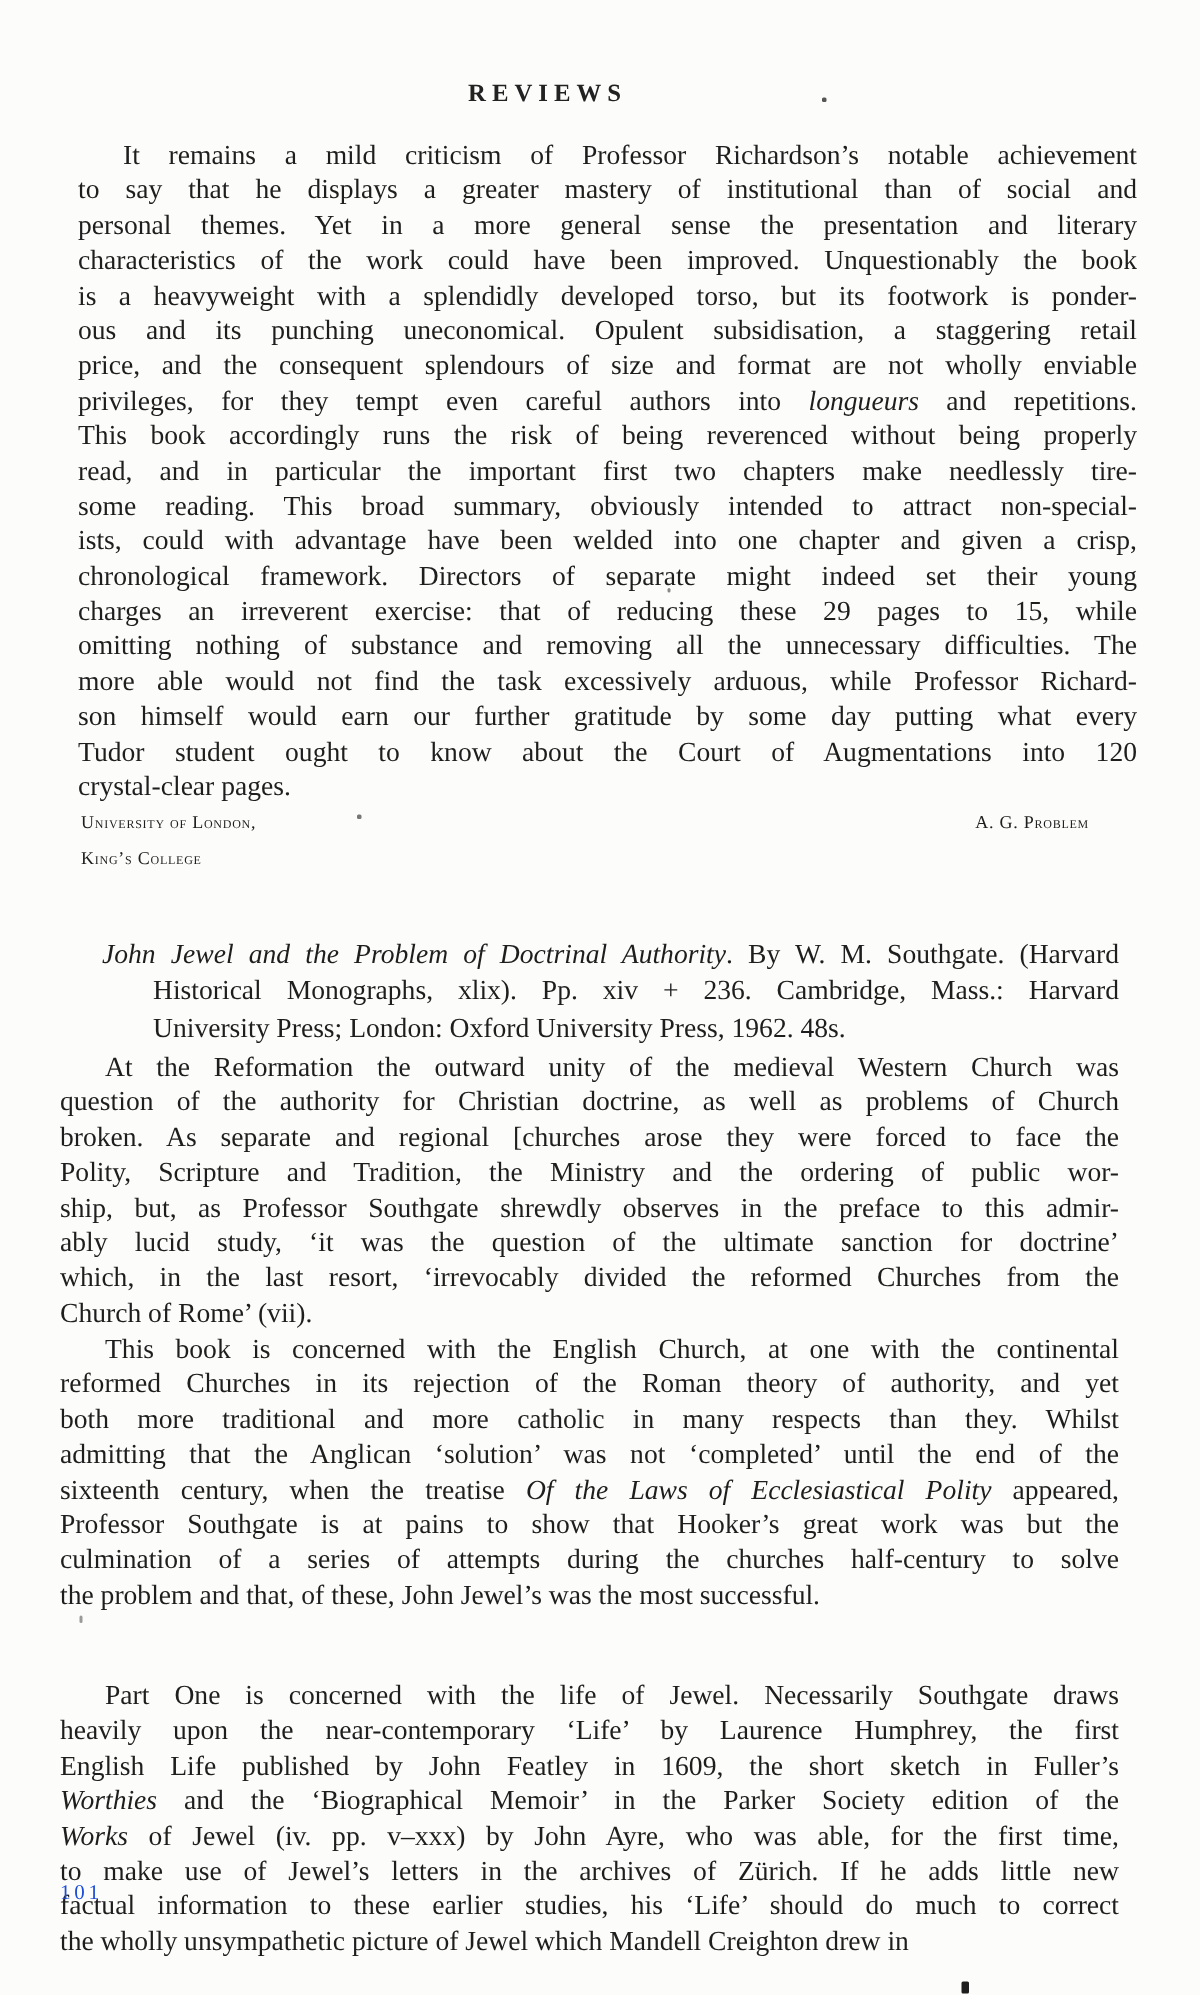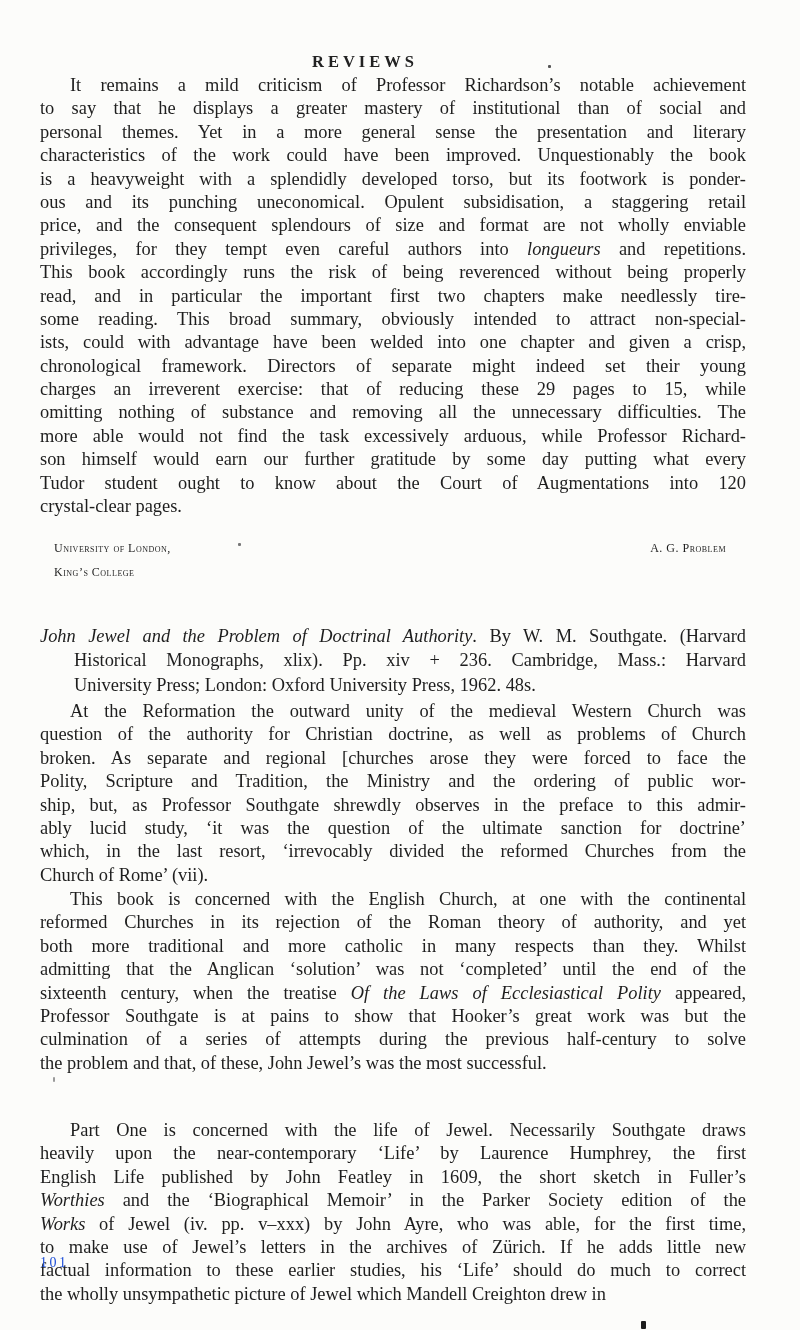--- a/index.html
+++ b/index.html
@@ -26,31 +26,31 @@
   .line {
     height:23.4px;
     white-space:nowrap;
     text-align:justify;
     text-align-last:justify;
     overflow:hidden;
   }
   .line.last { text-align:left; text-align-last:left; }
   .line.indent { text-indent:30px; }
   .line.hang { padding-left:34px; }
-  #review1-body { top:74px; }
+  #review1-body { top:92px;margin-left:12px; }
   #signature {
     position:absolute; top:537px; left:40px; width:706px;
     font-size:12px; line-height:23.6px;
     font-variant:small-caps; letter-spacing:0.5px;
   }
   .sig-row1 { display:flex; justify-content:space-between; }
   .sig-institution { padding-left:14px; }
   .sig-reviewer { padding-right:20px; }
   #citation { top:624px; line-height:24.3px; }
-  #citation .line { height:24.3px; }
+  #citation .line { height:24.3px;margin-left:28px; }
   #para-a { top:700px; }
   #para-b { top:888px; }
   #para-c { top:1075px;margin-top:44px; }
   .page-number {
     position:absolute; top:1255px; left:40px; width:706px;
     text-align:left; font-size:14px; letter-spacing:2.5px;
     color:#1d4ed8;
   }
   .speck { position:absolute; background:#2a2a2a; border-radius:1px; }
   .speck.s1 { left:548px; top:65px;  width:3px; height:3px; background:#555; }
@@ -114,21 +114,21 @@
       <div class="line last">Church of Rome’ (vii).</div>
     </div>
 
   <div class="textblock" id="para-b">
       <div class="line indent">This book is concerned with the English Church, at one with the continental</div>
       <div class="line">reformed Churches in its rejection of the Roman theory of authority, and yet</div>
       <div class="line">both more traditional and more catholic in many respects than they. Whilst</div>
       <div class="line">admitting that the Anglican ‘solution’ was not ‘completed’ until the end of the</div>
       <div class="line">sixteenth century, when the treatise <i>Of the Laws of Ecclesiastical Polity</i> appeared,</div>
       <div class="line">Professor Southgate is at pains to show that Hooker’s great work was but the</div>
-      <div class="line">culmination of a series of attempts during the previous half-century to solve</div>
+      <div class="line">culmination of a series of attempts during the churches half-century to solve</div>
       <div class="line last">the problem and that, of these, John Jewel’s was the most successful.</div>
     </div>
 
   <div class="textblock" id="para-c">
       <div class="line indent">Part One is concerned with the life of Jewel. Necessarily Southgate draws</div>
       <div class="line">heavily upon the near-contemporary ‘Life’ by Laurence Humphrey, the first</div>
       <div class="line">English Life published by John Featley in 1609, the short sketch in Fuller’s</div>
       <div class="line"><i>Worthies</i> and the ‘Biographical Memoir’ in the Parker Society edition of the</div>
       <div class="line"><i>Works</i> of Jewel (iv. pp. v–xxx) by John Ayre, who was able, for the first time,</div>
       <div class="line">to make use of Jewel’s letters in the archives of Zürich. If he adds little new</div>

